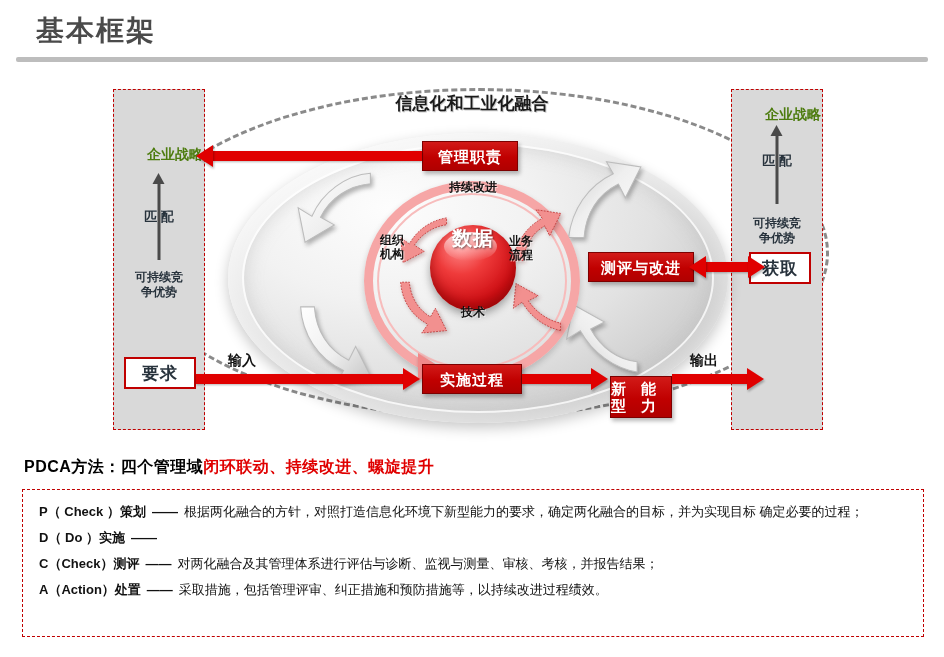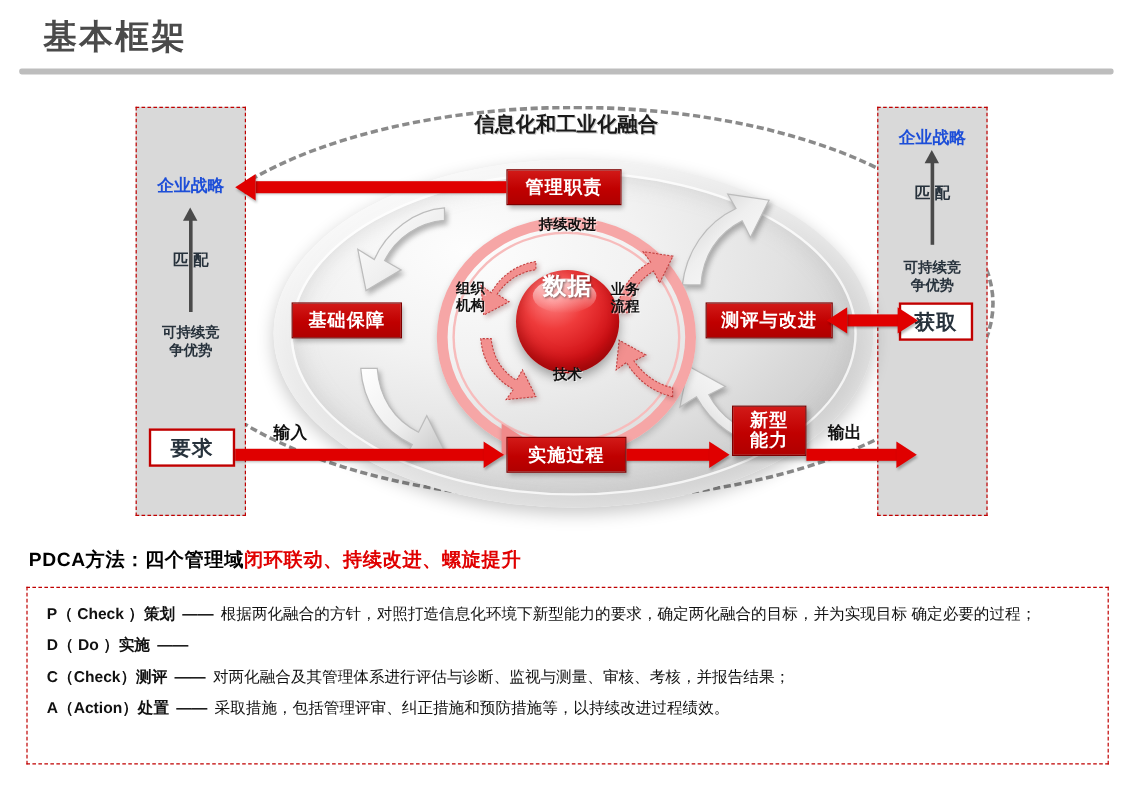--- a/index.html
+++ b/index.html
@@ -35,22 +35,23 @@
   .side-panel{
     position:absolute;top:89px;width:92px;height:341px;
     background:#d9d9d9;border:1px dashed #c00000;
     box-sizing:border-box;
   }
   .side-panel.left{left:113px;}
   .side-panel.right{left:731px;}
 
   .panel-strategy{
     position:absolute;width:100%;text-align:center;
-    font-size:14px;font-weight:bold;color:#1d4ed8;
+    font-size:14px;font-weight:bold;color:#4d7c0f;
     top:56px;
+    padding-left:16px;
   }
   .panel-advantage{
     position:absolute;width:100%;text-align:center;
     font-size:12px;font-weight:bold;color:#27323c;
     line-height:15px;
   }
   .match-label{
     position:absolute;width:100%;text-align:center;
     font-size:13px;font-weight:bold;color:#27323c;
   }
@@ -319,27 +320,26 @@
     <span>机构</span>
   </div>
   <div class="inner-label" style="left:501px;top:234px;width:40px;">
     <span>业务</span><br>
     <span>流程</span>
   </div>
   <div class="inner-label" style="left:438px;top:305px;width:70px;">技术</div>
 
   <div class="red-box" style="left:422px;top:141px;width:96px;height:30px;">管理职责</div>
 
-  <div class="red-box" style="left:243px;top:252px;width:92px;height:30px;">基础保障</div>
 
   <div class="red-box" style="left:422px;top:364px;width:100px;height:30px;">实施过程</div>
 
   <div class="red-box" style="left:588px;top:252px;width:106px;height:30px;">测评与改进</div>
 
-  <div class="red-box" style="left:610px;top:338px;width:62px;height:42px;flex-direction:column;">
+  <div class="red-box" style="left:610px;top:376px;width:62px;height:42px;">
     <span>新型</span>
     <span>能力</span>
   </div>
 
   <div class="conn" style="left:213px;top:151px;width:209px;"></div>
   <div class="head-left" style="left:196px;top:145px;"></div>
 
   <div class="conn" style="left:706px;top:262px;width:48px;"></div>
   <div class="head-left" style="left:689px;top:256px;"></div>
   <div class="head-right" style="left:748px;top:256px;"></div>

